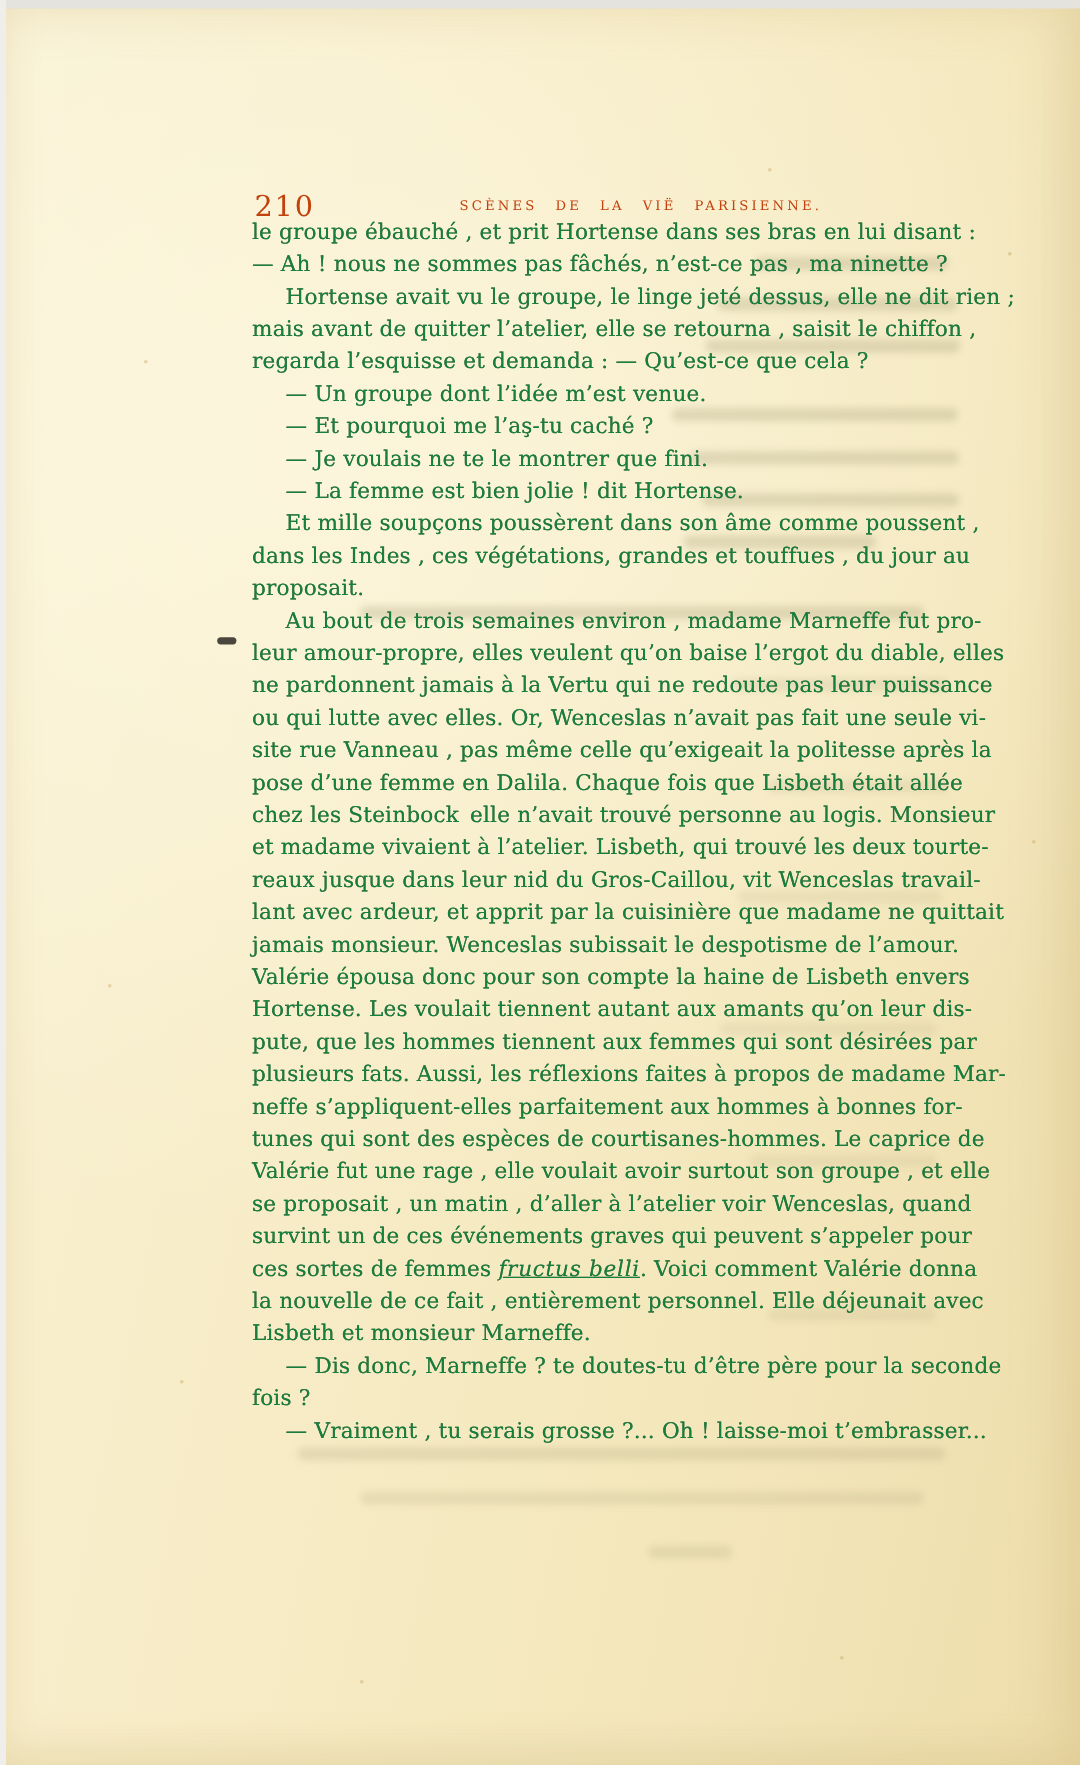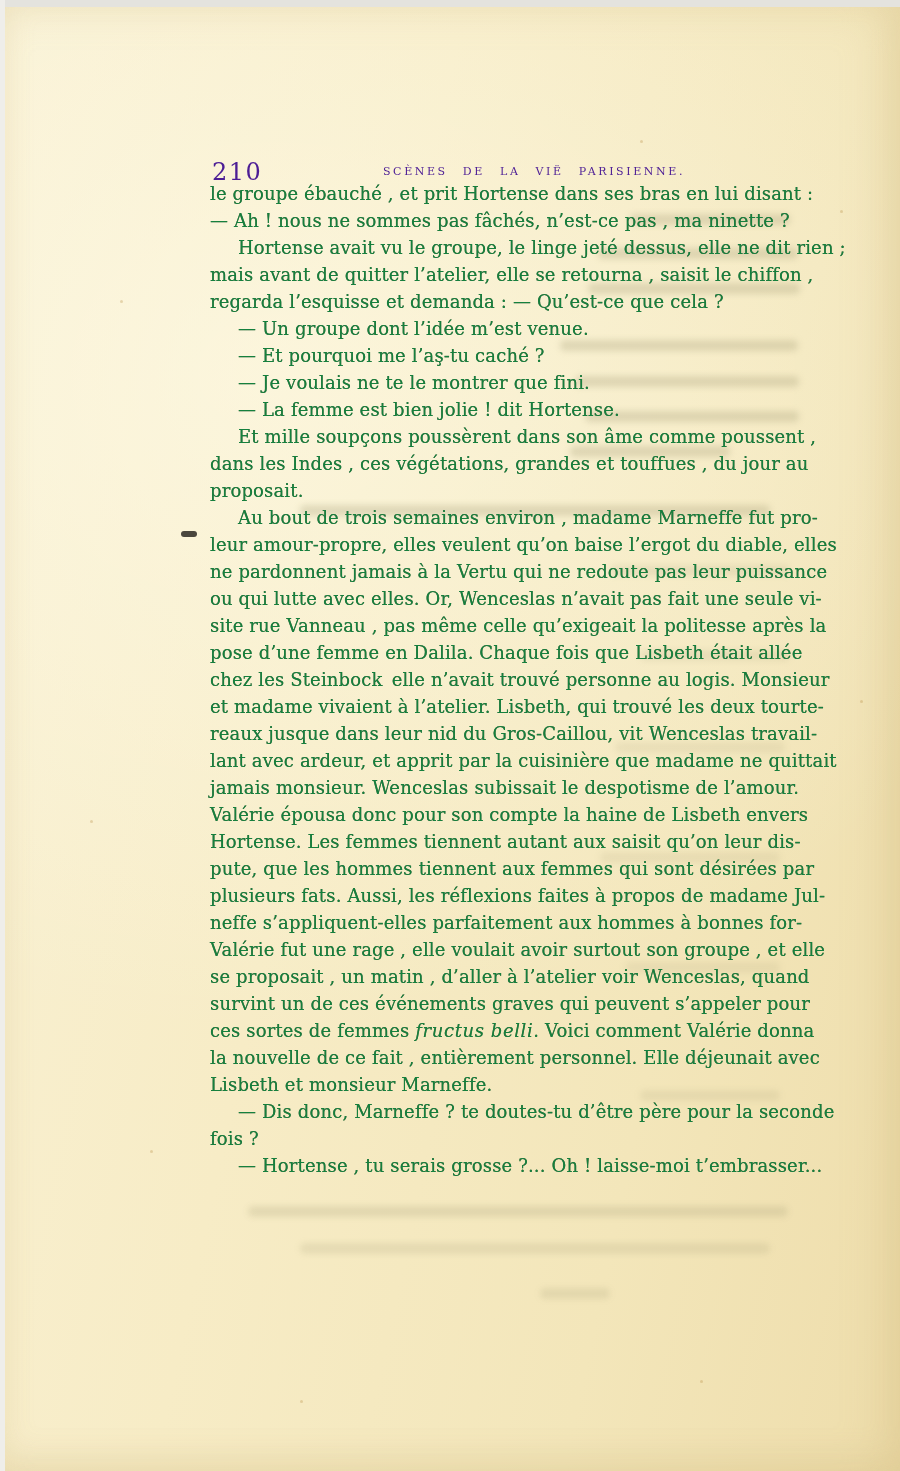--- a/index.html
+++ b/index.html
@@ -19,21 +19,21 @@
       linear-gradient(102deg, #f9f1d4 0%, #f7ecc6 38%, #f3e6ba 72%, #eeddab 100%);
     box-shadow: inset -18px 0 40px rgba(205,180,120,0.25), inset 0 -14px 30px rgba(210,190,130,0.18);
   }
   
   .edge-top  { position:absolute; left:0; top:0; width:100%; height:7px; background:#e4e3de; }
   .edge-left { position:absolute; left:0; top:0; width:5px; height:100%; background:#efeeea; }
 
   .header-row {
     position: absolute;
     left: 210px; top: 158px; width: 588px; height: 32px;
-    color: #4c1d95;
+    color: #c2410c;
   }
   .page-number {
     position: absolute; left: 2px; top: 0;
     font-size: 24px; letter-spacing: 1.5px; font-weight: 500;
   }
   .running-header {
     position: absolute; left: 60px; right: 0; top: 7px;
     text-align: center;
     font-size: 11px; letter-spacing: 2.6px; word-spacing: 9px;
     font-weight: 500;
@@ -46,21 +46,21 @@
     font-size: 18px;
     text-shadow: 0 0 0.5px rgba(40,32,20,0.65);
   }
   .line {
     height: 27px; line-height: 27px;
     white-space: nowrap;
     letter-spacing: 0.15px;
   }
   .line.j { text-align: justify; text-align-last: justify; }
   .line.ind { padding-left: 28px; }
-  .line .it { font-style: italic; letter-spacing: 0.6px; }
+  .line .it { font-style: italic; letter-spacing: 0.6px; text-decoration: underline; }
 
   
   .ghost {
     position: absolute; height: 11px; border-radius: 5px;
     background: rgba(164,160,118,0.30);
     filter: blur(3px);
     pointer-events: none;
   }
   
   .smudge {
@@ -134,26 +134,27 @@
     <div class="line j"><span>ne pardonnent jamais à la Vertu qui ne redoute pas leur puissance</span></div>
     <div class="line j"><span>ou qui lutte avec elles. Or, Wenceslas n’avait pas fait une seule vi-</span></div>
     <div class="line j"><span>site rue Vanneau , pas même celle qu’exigeait la politesse après la</span></div>
     <div class="line j"><span>pose d’une femme en Dalila. Chaque fois que Lisbeth était allée</span></div>
     <div class="line j"><span>chez les Steinbock elle n’avait trouvé personne au logis. Monsieur</span></div>
     <div class="line j"><span>et madame vivaient à l’atelier. Lisbeth, qui trouvé les deux tourte-</span></div>
     <div class="line j"><span>reaux jusque dans leur nid du Gros-Caillou, vit Wenceslas travail-</span></div>
     <div class="line j"><span>lant avec ardeur, et apprit par la cuisinière que madame ne quittait</span></div>
     <div class="line j"><span>jamais monsieur. Wenceslas subissait le despotisme de l’amour.</span></div>
     <div class="line j"><span>Valérie épousa donc pour son compte la haine de Lisbeth envers</span></div>
-    <div class="line j"><span>Hortense. Les femmes tiennent autant aux saisit qu’on leur dis-</span></div>
+    <div class="line j"><span>Hortense. Les voulait tiennent autant aux amants qu’on leur dis-</span></div>
     <div class="line j"><span>pute, que les hommes tiennent aux femmes qui sont désirées par</span></div>
-    <div class="line j"><span>plusieurs fats. Aussi, les réflexions faites à propos de madame Jul-</span></div>
+    <div class="line j"><span>plusieurs fats. Aussi, les réflexions faites à propos de madame Mar-</span></div>
     <div class="line j"><span>neffe s’appliquent-elles parfaitement aux hommes à bonnes for-</span></div>
+    <div class="line j"><span>tunes qui sont des espèces de courtisanes-hommes. Le caprice de</span></div>
     <div class="line j"><span>Valérie fut une rage , elle voulait avoir surtout son groupe , et elle</span></div>
     <div class="line j"><span>se proposait , un matin , d’aller à l’atelier voir Wenceslas, quand</span></div>
     <div class="line j"><span>survint un de ces événements graves qui peuvent s’appeler pour</span></div>
     <div class="line j"><span>ces sortes de femmes </span><span class="it">fructus belli</span><span>. Voici comment Valérie donna</span></div>
     <div class="line j"><span>la nouvelle de ce fait , entièrement personnel. Elle déjeunait avec</span></div>
     <div class="line"><span>Lisbeth et monsieur Marneffe.</span></div>
     <div class="line j ind"><span>— Dis donc, Marneffe ? te doutes-tu d’être père pour la seconde</span></div>
     <div class="line"><span>fois ?</span></div>
-    <div class="line ind"><span>— Hortense , tu serais grosse ?... Oh ! laisse-moi t’embrasser...</span></div>
+    <div class="line ind"><span>— Vraiment , tu serais grosse ?... Oh ! laisse-moi t’embrasser...</span></div>
   </main>
 
 </body></html>

